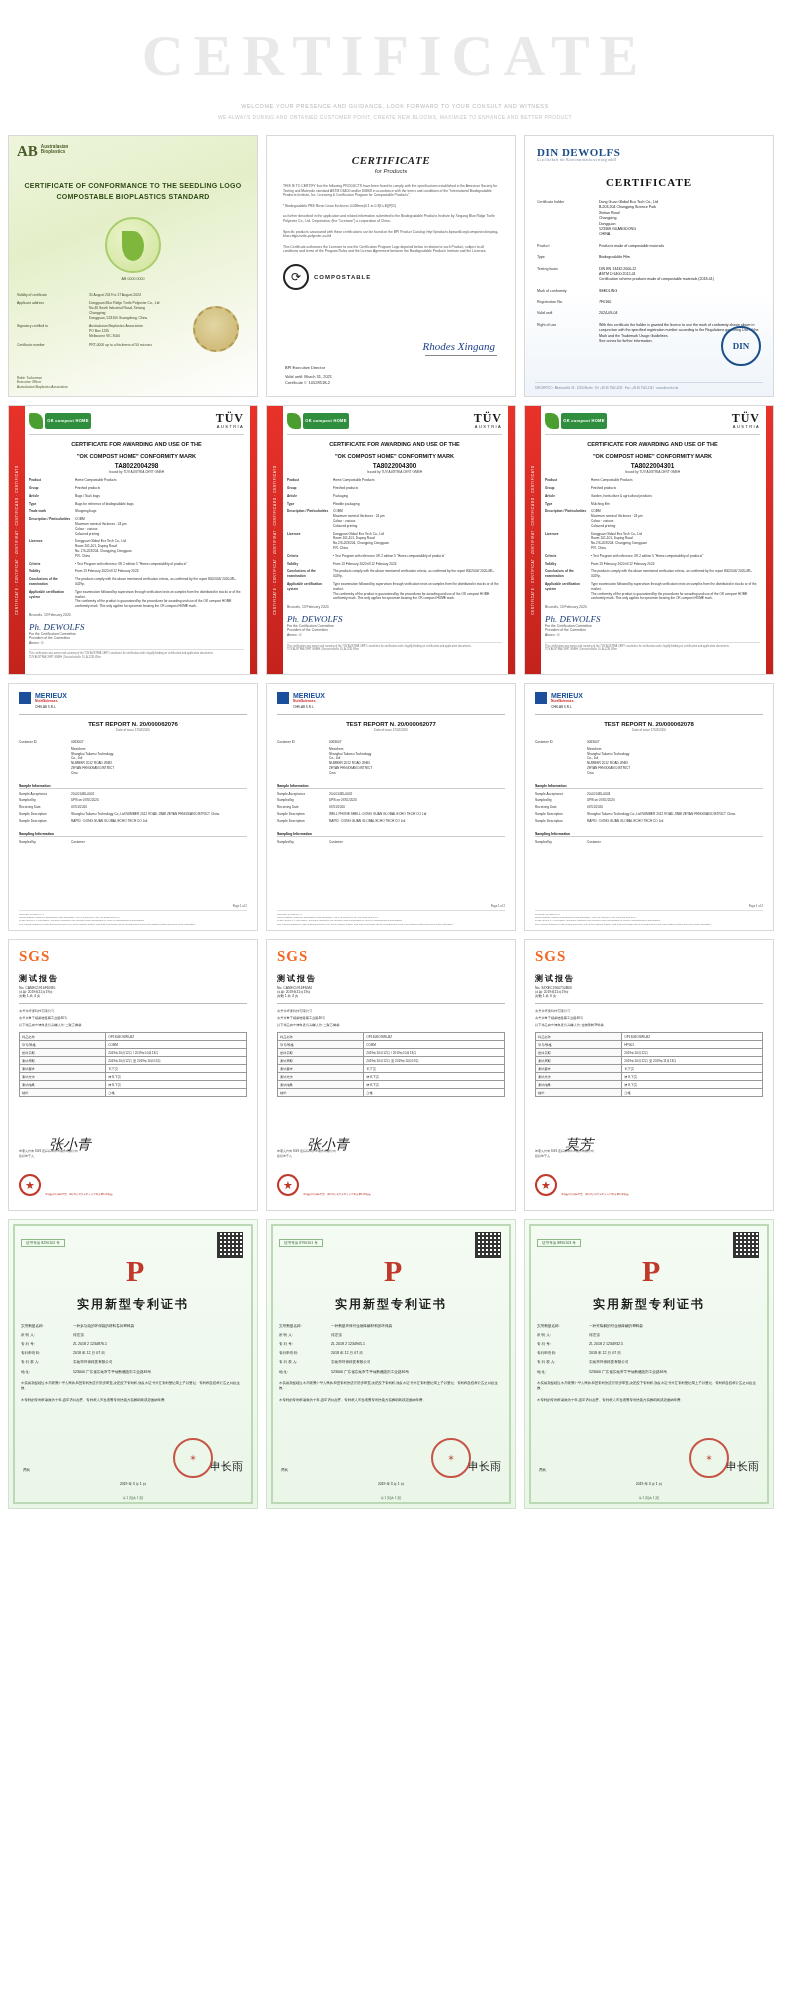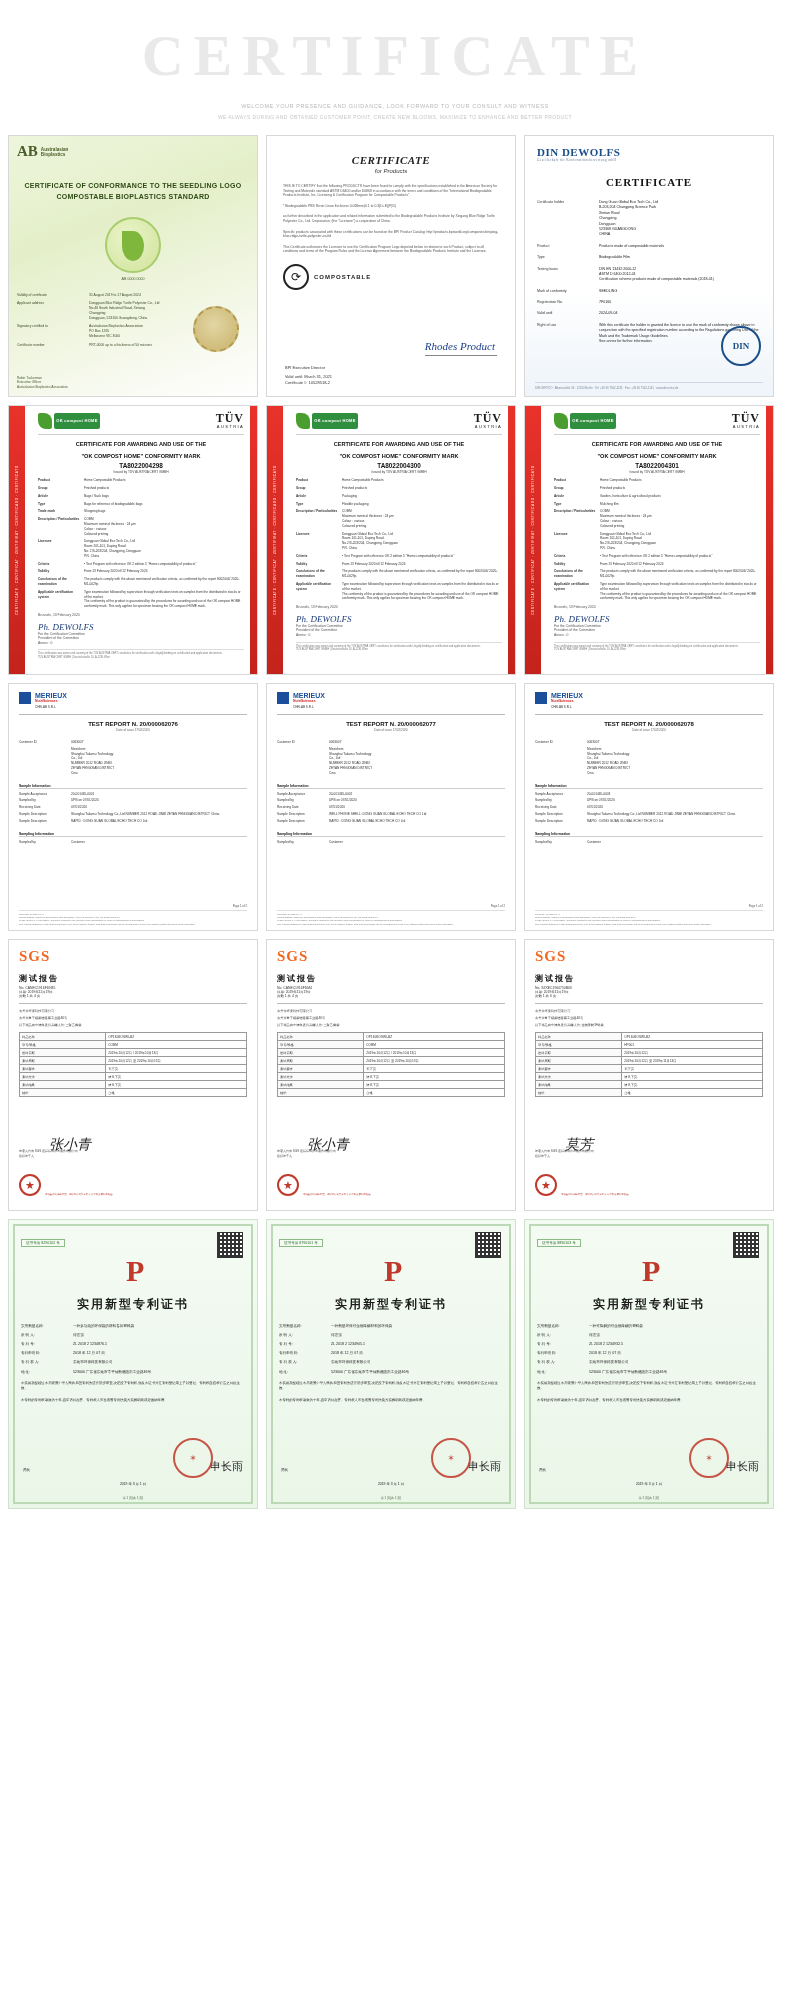--- a/index.html
+++ b/index.html
@@ -72,21 +72,21 @@
   .cert.h4 { height: 272px; }
   .cert.h5 { height: 290px; }
 
   .tiny { font-size: 3.4px; line-height: 1.35; color: #555; }
 
   
   .c11 {
     background: linear-gradient(160deg,#eef5dc 0%, #e4efc9 35%, #f3f7e6 70%, #ffffff 100%);
     padding: 8px;
   }
-  .c11-logo { display:flex; align-items:center; gap:3px; }
+  .c11-logo { display:flex; gap:3px; }
   .c11-logo .mark {
     font-family:"Liberation Serif", serif; font-size: 15px; color:#4b5d2a; font-weight:bold;
     line-height: 1;
   }
   .c11-logo .txt { font-size: 4.6px; color:#4b5d2a; font-weight:bold; }
   .c11-title {
     margin-top: 22px; text-align:center; font-size: 7px; font-weight: bold;
     color: #2f4a16; line-height: 1.55; letter-spacing: .3px;
   }
   .c11-badge {
@@ -157,21 +157,21 @@
   }
   .tuv .leftbar span {
     position:absolute; left:50%; top:50%;
     transform: translate(-50%,-50%) rotate(-90deg);
     white-space:nowrap; color:#fff; font-size:3.2px; letter-spacing:.6px;
   }
   .tuv .rightbar {
     position:absolute; right:0; top:0; bottom:0; width:7px;
     background: linear-gradient(180deg,#e8322a,#c3231c);
   }
-  .tuv .inner { margin-left:25px; margin-right:9px; padding: 6px 4px; }
+  .tuv .inner { margin-left:16px; margin-right:9px; padding: 6px 4px; }
   .tuv .topbar { display:flex; align-items:center; justify-content:space-between; }
   .tuv .okmark {
     display:flex; align-items:center; gap:2px;
   }
   .tuv .okleaf { width:14px;height:16px;background:#4a9e2f; border-radius:2px 8px 2px 8px;}
   .tuv .okbox {
     width:46px;height:16px;background:#2f8f3e;color:#fff;font-size:4px;font-weight:bold;
     display:flex;align-items:center;justify-content:center; border-radius:2px; letter-spacing:.3px;
   }
   .tuv .tuvlogo { text-align:right; }
@@ -316,21 +316,21 @@
       <h2>for Products</h2>
       <p class="tiny">THIS IS TO CERTIFY that the following PRODUCTS have been found to comply with the specifications established in the American Society for Testing and Materials standard ASTM D6400 and/or D6868 in accordance with the terms and conditions of the "International Biodegradable Products Institute, Inc. Licensing &amp; Certification Program for Compostable Products".</p>
       <p class="tiny">* Biodegradable PBS Resin Linan thickness 0.068mm(0.1 to 0.3(D+E)(F)D)</p>
       <p class="tiny">as further described in the application and related information submitted to the Biodegradable Products Institute by Xingang Blue Ridge Turtle Polyester Co., Ltd. Corporation, (the "Licensee") a corporation of China.</p>
       <p class="tiny">Specific products associated with these certifications can be found on the BPI Product Catalog: http://products.bpiworld.org/companies/xinjiang-blue-ridge-turtle-polyester-co-ltd</p>
       <p class="tiny">This Certificate authorizes the Licensee to use the Certification Program Logo depicted below in relation to such Product, subject to all conditions and terms of the Program Rules and the License Agreement between the Biodegradable Products Institute and the Licensee.</p>
       <div class="compost-logo">
         <div class="compost-mark">⟳</div>
         <div class="compost-txt">COMPOSTABLE</div>
       </div>
-      <div class="sig">Rhodes Product</div>
+      <div class="sig">Rhodes Xingang</div>
       <div class="sigline"></div>
       <div class="bpi">BPI Executive Director</div>
       <div class="valid">
         <div>Valid until: March 31, 2021</div>
         <div>Certificate #: 10528518-2</div>
       </div>
     </div>
 
     <div class="cert h1 c13">
       <div class="brand">

